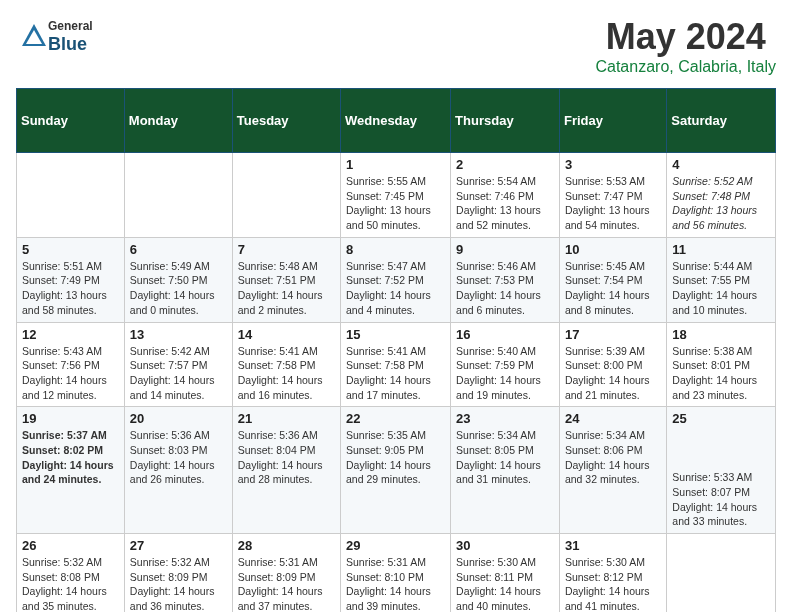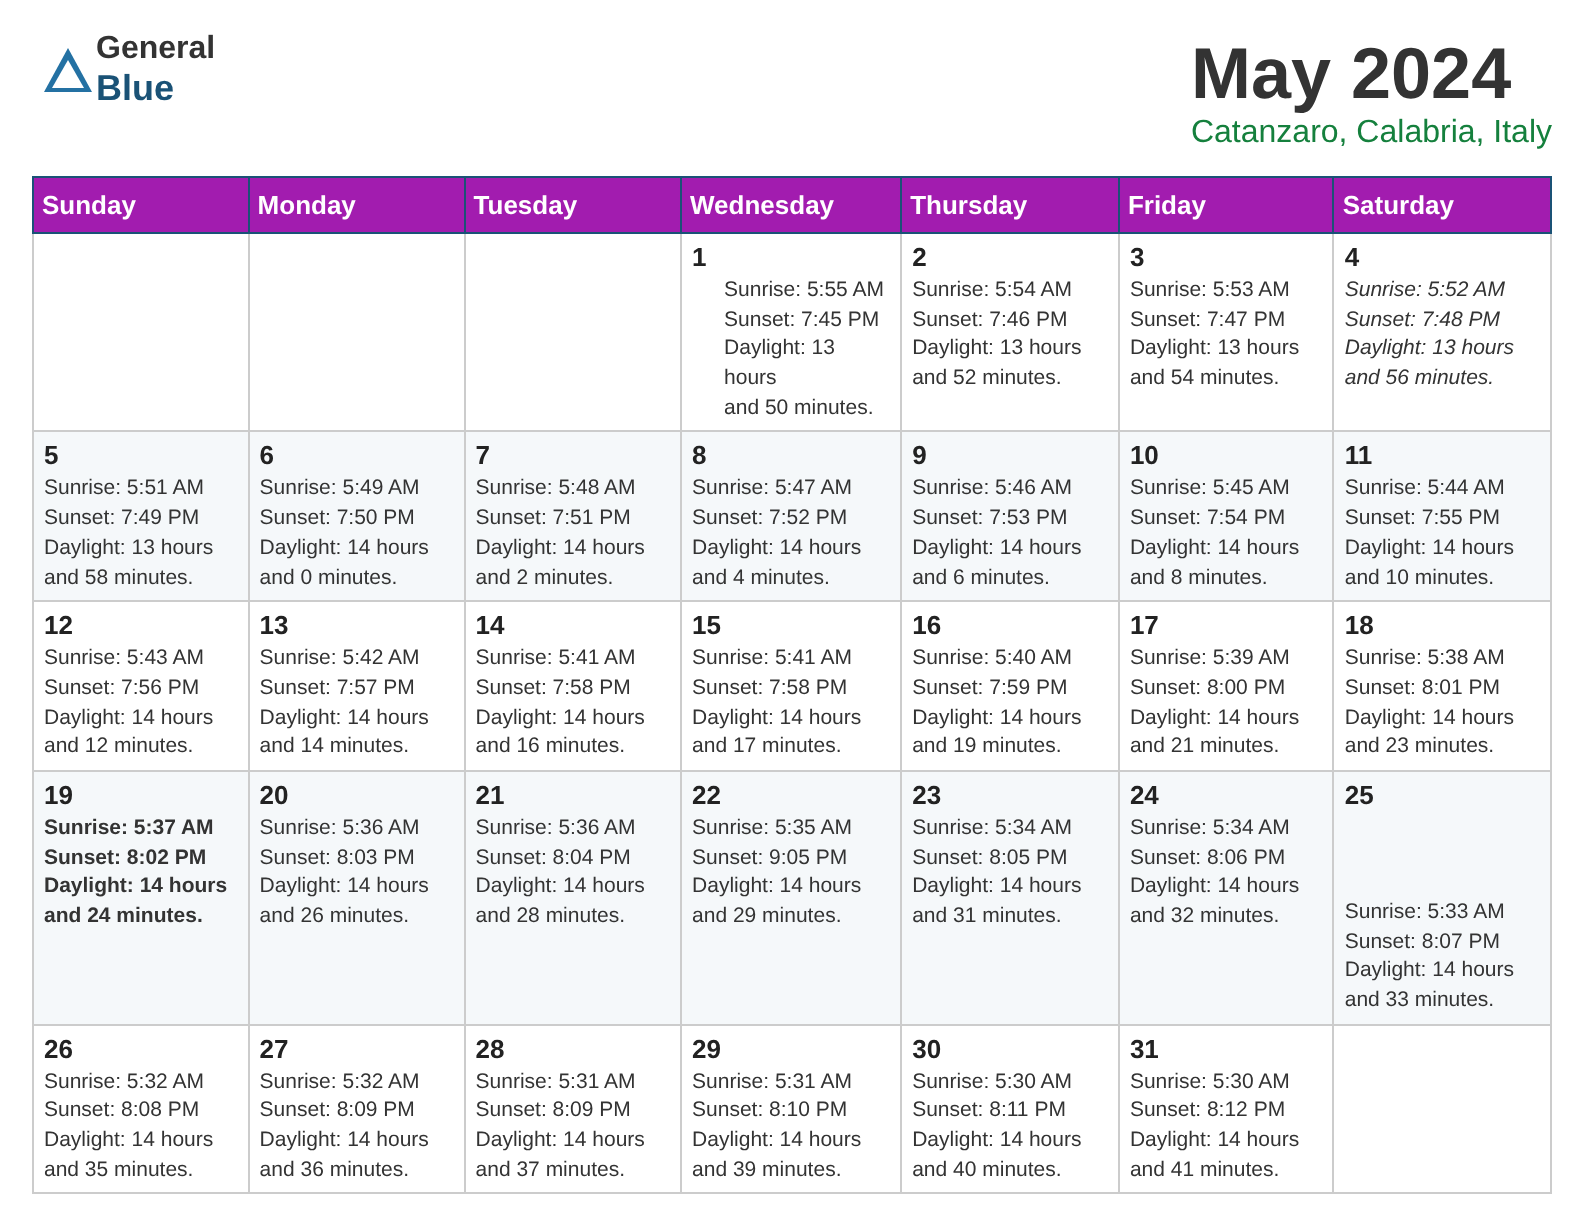--- a/index.html
+++ b/index.html
@@ -14,55 +14,55 @@
       display: flex;
       justify-content: space-between;
       align-items: flex-start;
       margin-bottom: 12px;
     }
     .logo {
       display: flex;
       align-items: center;
     }
     .logo-text-general {
-      font-size: 16px;
+      font-size: 12px;
       font-weight: bold;
       color: #333;
     }
     .logo-text-blue {
       font-size: 18px;
       font-weight: bold;
       color: #1a5276;
     }
     .logo-icon {
       width: 28px;
       height: 28px;
       margin-left: 4px;
     }
     .title-area {
-      text-align: left;
+      text-align: center;
     }
     .month-title {
       font-size: 36px;
       font-weight: bold;
       color: #333;
     }
     .location-title {
       font-size: 16px;
       color: #15803d;
     }
     .calendar-table {
       width: 100%;
       border-collapse: collapse;
       font-size: 11px;
     }
     .calendar-table th {
-      background-color: #a21caf;
+      background-color: #14532d;
       color: white;
-      padding: 6px 4px;
+      padding: 24px 4px;
       text-align: left;
       font-size: 13px;
       font-weight: bold;
       border: 1px solid #1a5276;
       margin-left: 20px;
     }
     .calendar-table td {
       border: 1px solid #ccc;
       padding: 4px 5px;
       vertical-align: top;
@@ -121,21 +121,21 @@
       <th>Saturday</th>
     </tr>
   </thead>
   <tbody id="calendar-body">
   <tr>
         <td class="empty-cell"></td>
         <td class="empty-cell"></td>
         <td class="empty-cell"></td>
         <td>
           <span class="day-number">1</span>
-          <div class="day-info" style="white-space: pre-line; margin-left: 16px;">Sunrise: 5:55 AM
+          <div class="day-info" style="white-space: pre-line;">Sunrise: 5:55 AM
 Sunset: 7:45 PM
 Daylight: 13 hours
 and 50 minutes.</div>
         </td>
         <td>
           <span class="day-number">2</span>
           <div class="day-info" style="white-space: pre-line;">Sunrise: 5:54 AM
 Sunset: 7:46 PM
 Daylight: 13 hours
 and 52 minutes.</div>

